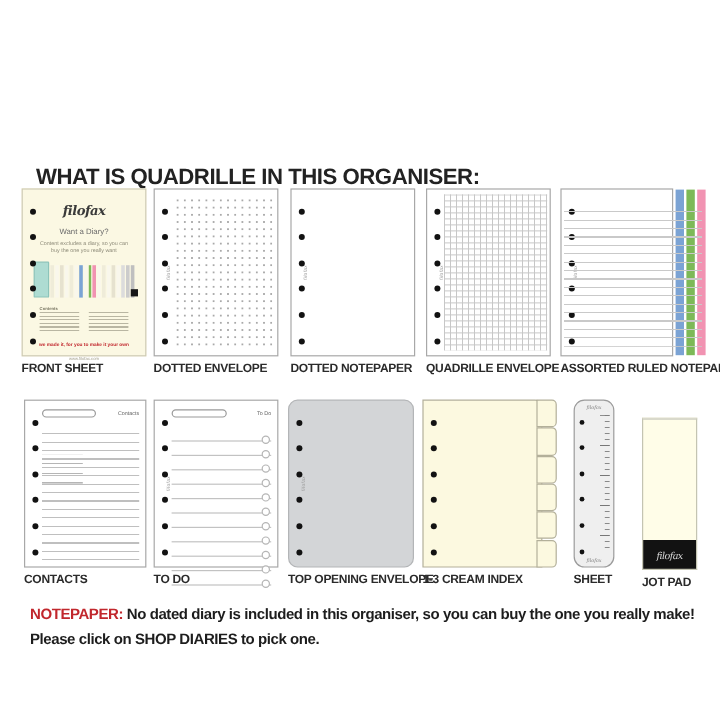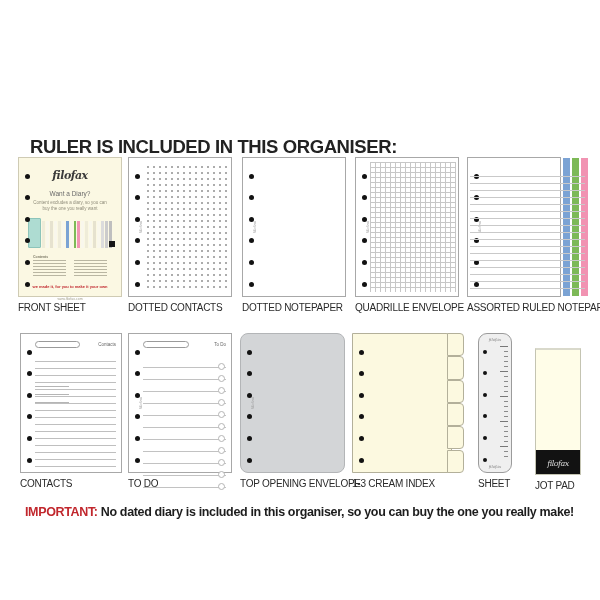--- a/index.html
+++ b/index.html
@@ -1,21 +1,21 @@
 <!DOCTYPE html>
 <html><head>
 <meta charset="utf-8">
 <style>
   html,body{margin:0;padding:0;background:#ffffff;}
   .canvas{position:relative;width:600px;height:600px;background:#ffffff;overflow:hidden;
           font-family:"Liberation Sans",sans-serif;}
   .title{position:absolute;left:30px;top:124px;font-size:18.5px;font-weight:800;
          letter-spacing:-0.4px;color:#222;white-space:nowrap;}
   figure{margin:0;padding:0;position:absolute;}
-  .cap{position:absolute;left:0;font-size:10px;font-weight:normal;letter-spacing:-0.25px;
+  .cap{position:absolute;left:0;font-size:10px;font-weight:bold;letter-spacing:-0.25px;
        color:#2a2a2a;white-space:nowrap;}
   .page{position:absolute;left:0;top:0;background:#fff;border:1px solid #a8a8a8;box-sizing:border-box;}
   .hole{position:absolute;left:6px;width:5px;height:5px;background:#121212;border-radius:50%;}
   .side{position:absolute;left:9px;top:50%;transform:translateY(-50%) rotate(180deg);
         writing-mode:vertical-rl;font-size:4px;font-style:italic;color:#9a9a9a;letter-spacing:0.3px;}
 
   
   .r1{top:157px;} .r2{top:333px;}
   .i1{left:18px;width:104px;}  .i2{left:128px;width:104px;} .i3{left:242px;width:104px;}
   .i4{left:355px;width:104px;} .i5{left:467px;width:121px;}
@@ -97,21 +97,21 @@
 
   .footer{position:absolute;left:25px;top:502px;width:565px;font-size:12.5px;font-weight:bold;
           letter-spacing:-0.35px;color:#1d1d1d;line-height:1.65;}
   .footer .imp{color:#c1272d;}
 </style>
 </head>
 <body>
 
 <div class="canvas">
 
-  <h1 class="title">RULER IS INCLUDED IN THIS ORGANISER:</h1>
+  <h1 class="title">WHAT IS QUADRILLE IN THIS ORGANISER:</h1>
 
   <figure class="r1 i1">
     <div class="page fs-page h140">
       <div class="fs-logo">filofax</div>
       <div class="fs-head">Want a Diary?</div>
       <div class="fs-body">Content excludes a diary, so you can buy the one you really want</div>
       <div class="fs-img">
         <span class="fs-book"></span>
         <span class="stripe" style="background: rgb(239, 236, 217);"></span>
           <span class="stripe" style="background: rgb(249, 247, 236);"></span>
@@ -156,21 +156,21 @@
     <div class="page h140">
       <div class="dots"></div>
       <span class="side">filofax</span>
     <span class="hole" style="top: 11.5%;"></span>
         <span class="hole" style="top: 27.1%;"></span>
         <span class="hole" style="top: 42.7%;"></span>
         <span class="hole" style="top: 58.3%;"></span>
         <span class="hole" style="top: 73.9%;"></span>
         <span class="hole" style="top: 89.5%;"></span>
       </div>
-    <figcaption class="cap cap140">DOTTED CONTACTS</figcaption>
+    <figcaption class="cap cap140">DOTTED ENVELOPE</figcaption>
   </figure>
 
   <figure class="r1 i3">
     <div class="page h140">
       <span class="side">filofax</span>
     <span class="hole" style="top: 11.5%;"></span>
         <span class="hole" style="top: 27.1%;"></span>
         <span class="hole" style="top: 42.7%;"></span>
         <span class="hole" style="top: 58.3%;"></span>
         <span class="hole" style="top: 73.9%;"></span>
@@ -307,17 +307,18 @@
   <figure class="r2 i11">
     <div class="jot">
       <div class="jot-band">
         <span class="jot-brand">filofax</span>
       </div>
     </div>
     <figcaption class="cap cap-jot">JOT PAD</figcaption>
   </figure>
 
   <div class="footer">
-    <span class="imp">IMPORTANT:</span>
+    <span class="imp">NOTEPAPER:</span>
     <span>No dated diary is included in this organiser, so you can buy the one you really make!</span><br>
+    <span>Please click on SHOP DIARIES to pick one.</span>
   </div>
 
 </div>
 
 </body></html>

